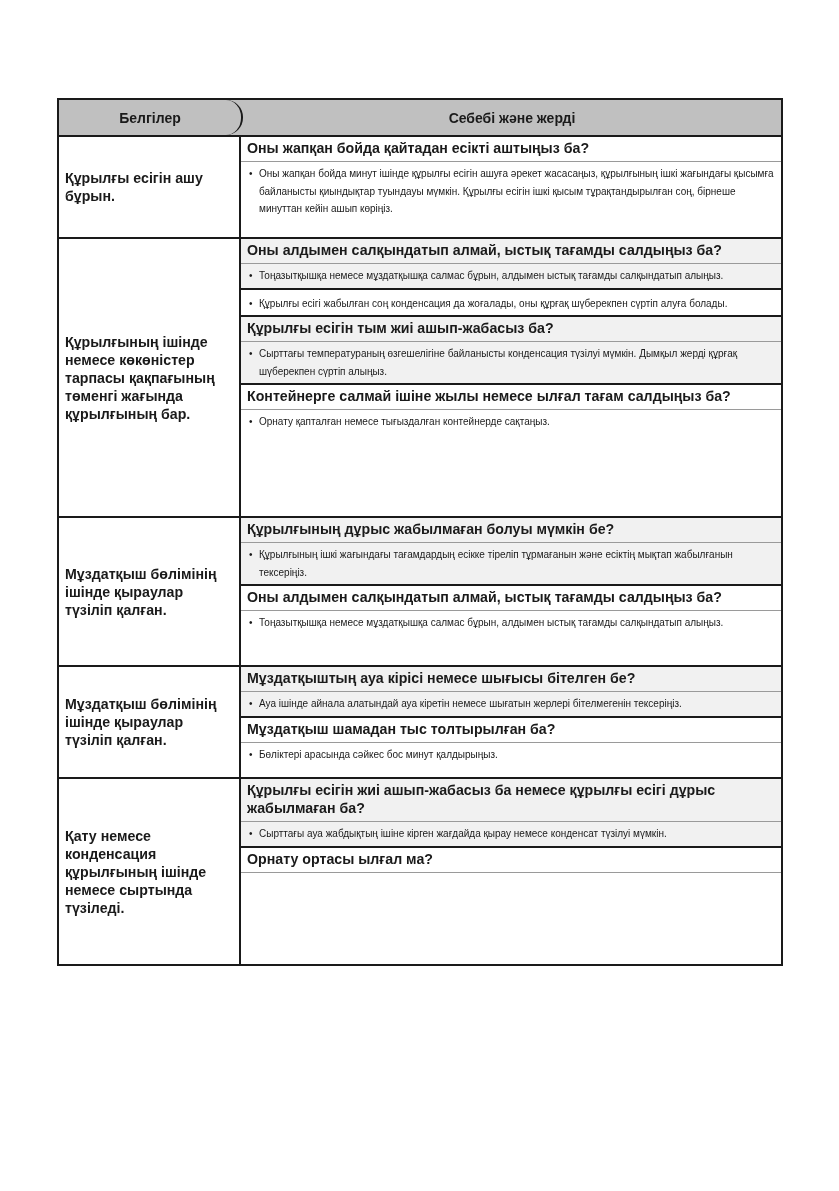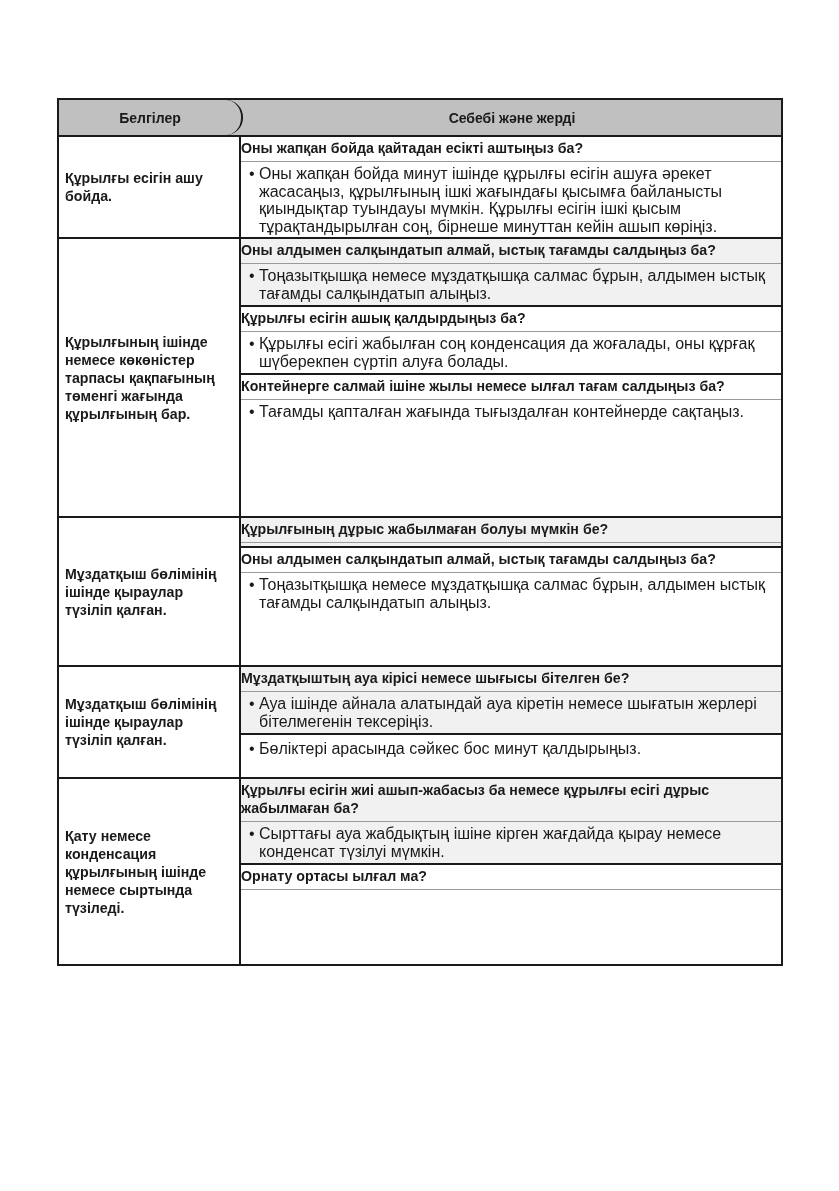--- a/index.html
+++ b/index.html
@@ -17,87 +17,92 @@
     .group { display: flex; border-bottom: 2px solid #1a1a1a; }
     .group:last-child { border-bottom: none; }
     .symptom { width: 182px; border-right: 2px solid #1a1a1a; box-sizing: border-box;
       display: flex; align-items: center; padding: 0 6px;
       font-weight: bold; font-size: 14.2px; line-height: 18px; }
     .causes { flex: 1; }
     .sub { border-bottom: 2px solid #1a1a1a; padding: 2px 6px 3px 6px; }
     .sub:last-child { border-bottom: none; }
     .sub.shaded { background: #f1f1f1; }
     .q { font-weight: bold; font-size: 14.2px; line-height: 18px; padding-bottom: 4px;
-         border-bottom: 1px solid #9a9a9a; margin: 0 -6px; padding-right: 6px; }
-    .a { font-size: 16px; line-height: 17.5px; padding-top: 3px; padding-left: 12px; text-indent: -10px; }
+         border-bottom: 1px solid #9a9a9a; margin: 0 -6px; padding-left: 6px; padding-right: 6px; }
+    .a { font-size: 10px; line-height: 17.5px; padding-top: 3px; padding-left: 12px; text-indent: -10px; }
     .bullet { display: inline-block; width: 10px; text-indent: 0; }
   </style>
 </head>
 <body>
 
 <div class="table">
   <div class="hdr">
     <div class="c1">Белгілер</div>
     <div class="c2">Себебі және жерді</div>
   </div>
   <div id="groups">
       <div class="group" style="height: 100px;">
         <div class="symptom">
-          <span>Құрылғы есігін ашу бойда.</span>
+          <span>Құрылғы есігін ашу бұрын.</span>
         </div>
         <div class="causes">
           <div class="sub">
             <div class="q">Оны жапқан бойда қайтадан есікті аштыңыз ба?</div>
             <div class="a"><span class="bullet">•</span><span>Оны жапқан бойда    минут ішінде құрылғы есігін ашуға әрекет жасасаңыз, құрылғының ішкі жағындағы қысымға байланысты қиындықтар туындауы мүмкін. Құрылғы есігін ішкі қысым тұрақтандырылған соң, бірнеше минуттан кейін ашып көріңіз.</span></div>
           </div>
         </div>
       </div>
       <div class="group" style="height: 277px;">
         <div class="symptom">
           <span>Құрылғының ішінде немесе көкөністер тарпасы қақпағының төменгі жағында құрылғының бар.</span>
         </div>
         <div class="causes">
           <div class="sub shaded">
             <div class="q">Оны алдымен салқындатып алмай, ыстық тағамды салдыңыз ба?</div>
             <div class="a"><span class="bullet">•</span><span>Тоңазытқышқа немесе мұздатқышқа салмас бұрын, алдымен ыстық тағамды салқындатып алыңыз.</span></div>
           </div>
           <div class="sub">
-            <div class="q">Құрылғы есігін ашық қалдырдыңыз ба?</div>
             <div class="a"><span class="bullet">•</span><span>Құрылғы есігі жабылған соң конденсация да жоғалады, оны құрғақ шүберекпен сүртіп алуға болады.</span></div>
+          </div>
+          <div class="sub shaded">
+            <div class="q">Құрылғы есігін тым жиі ашып-жабасыз ба?</div>
+            <div class="a"><span class="bullet">•</span><span>Сырттағы температураның өзгешелігіне байланысты конденсация түзілуі мүмкін. Дымқыл жерді құрғақ шүберекпен сүртіп алыңыз.</span></div>
           </div>
           <div class="sub">
             <div class="q">Контейнерге салмай ішіне жылы немесе ылғал тағам салдыңыз ба?</div>
-            <div class="a"><span class="bullet">•</span><span>Тағамды қапталған жағында тығыздалған контейнерде сақтаңыз.</span></div>
+            <div class="a"><span class="bullet">•</span><span>Орнату қапталған немесе тығыздалған контейнерде сақтаңыз.</span></div>
           </div>
         </div>
       </div>
       <div class="group" style="height: 147px;">
         <div class="symptom">
           <span>Мұздатқыш бөлімінің ішінде қыраулар түзіліп қалған.</span>
         </div>
         <div class="causes">
           <div class="sub shaded">
             <div class="q">Құрылғының дұрыс жабылмаған болуы мүмкін бе?</div>
+            <div class="a"><span class="bullet">•</span><span>Құрылғының ішкі жағындағы тағамдардың есікке тіреліп тұрмағанын және есіктің мықтап жабылғанын тексеріңіз.</span></div>
           </div>
           <div class="sub">
             <div class="q">Оны алдымен салқындатып алмай, ыстық тағамды салдыңыз ба?</div>
             <div class="a"><span class="bullet">•</span><span>Тоңазытқышқа немесе мұздатқышқа салмас бұрын, алдымен ыстық тағамды салқындатып алыңыз.</span></div>
           </div>
         </div>
       </div>
       <div class="group" style="height: 110px;">
         <div class="symptom">
           <span>Мұздатқыш бөлімінің ішінде қыраулар түзіліп қалған.</span>
         </div>
         <div class="causes">
           <div class="sub shaded">
             <div class="q">Мұздатқыштың ауа кірісі немесе шығысы бітелген бе?</div>
             <div class="a"><span class="bullet">•</span><span>Ауа ішінде айнала алатындай ауа кіретін немесе шығатын жерлері бітелмегенін тексеріңіз.</span></div>
           </div>
           <div class="sub">
+            <div class="q">Мұздатқыш шамадан тыс толтырылған ба?</div>
             <div class="a"><span class="bullet">•</span><span>Бөліктері арасында сәйкес бос минут қалдырыңыз.</span></div>
           </div>
         </div>
       </div>
       <div class="group" style="height: 185px;">
         <div class="symptom">
           <span>Қату немесе конденсация құрылғының ішінде немесе сыртында түзіледі.</span>
         </div>
         <div class="causes">
           <div class="sub shaded">

